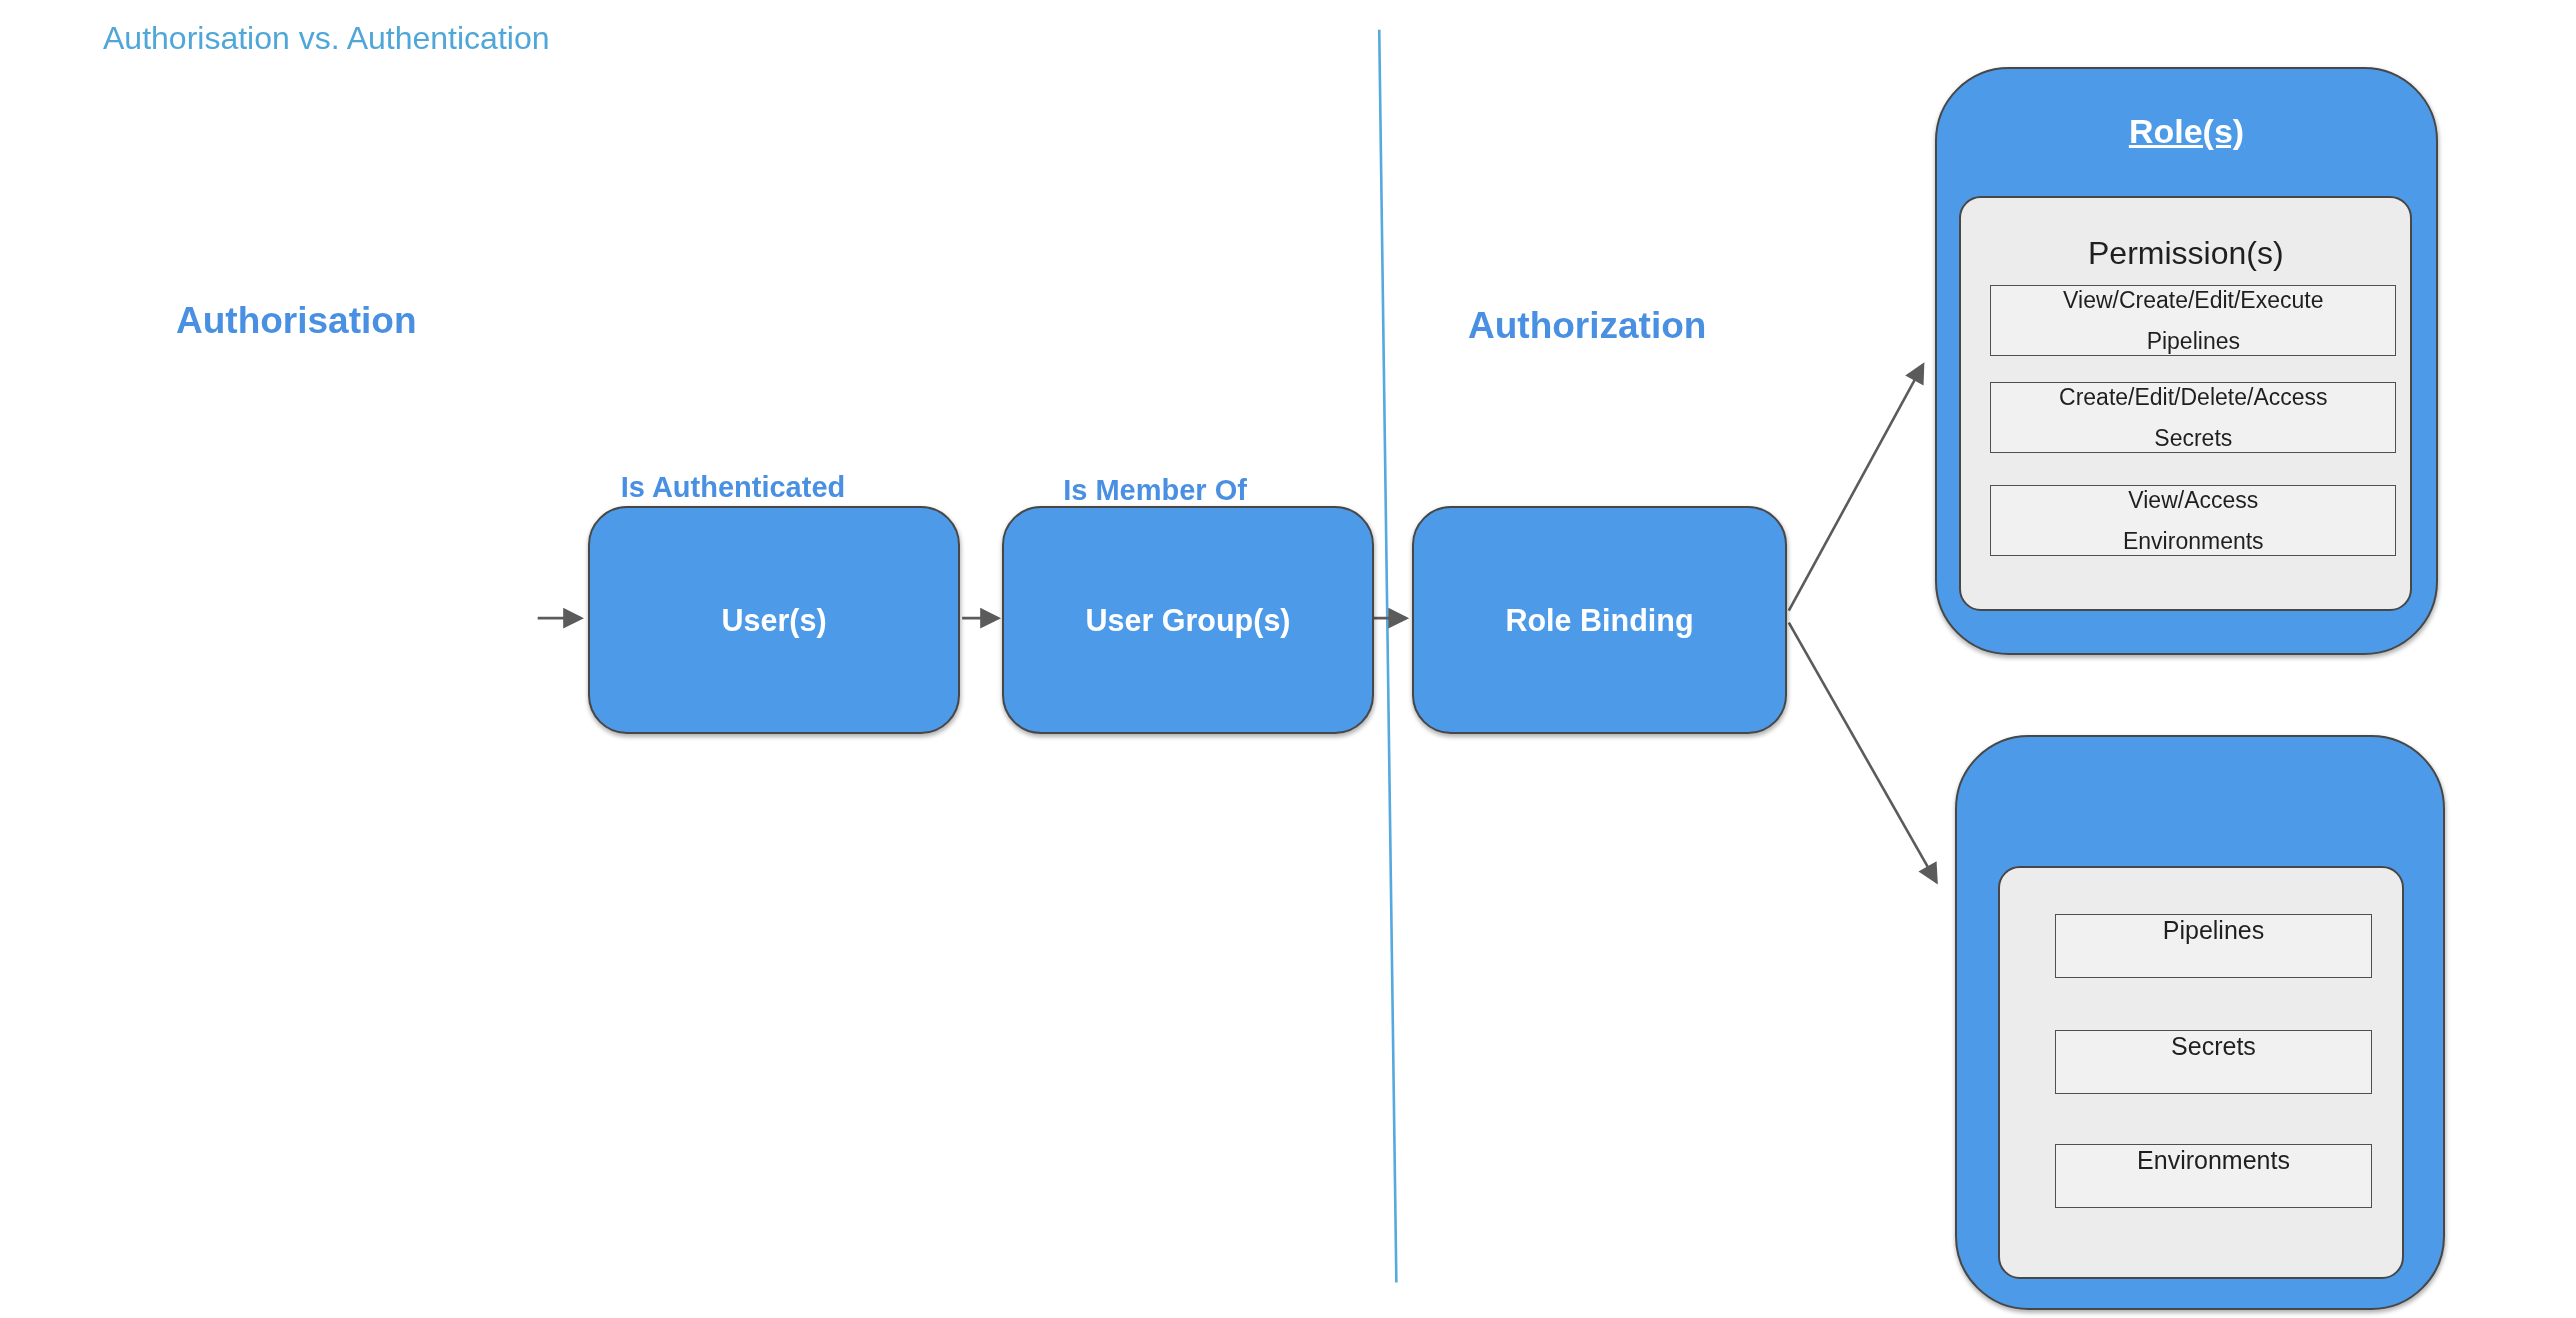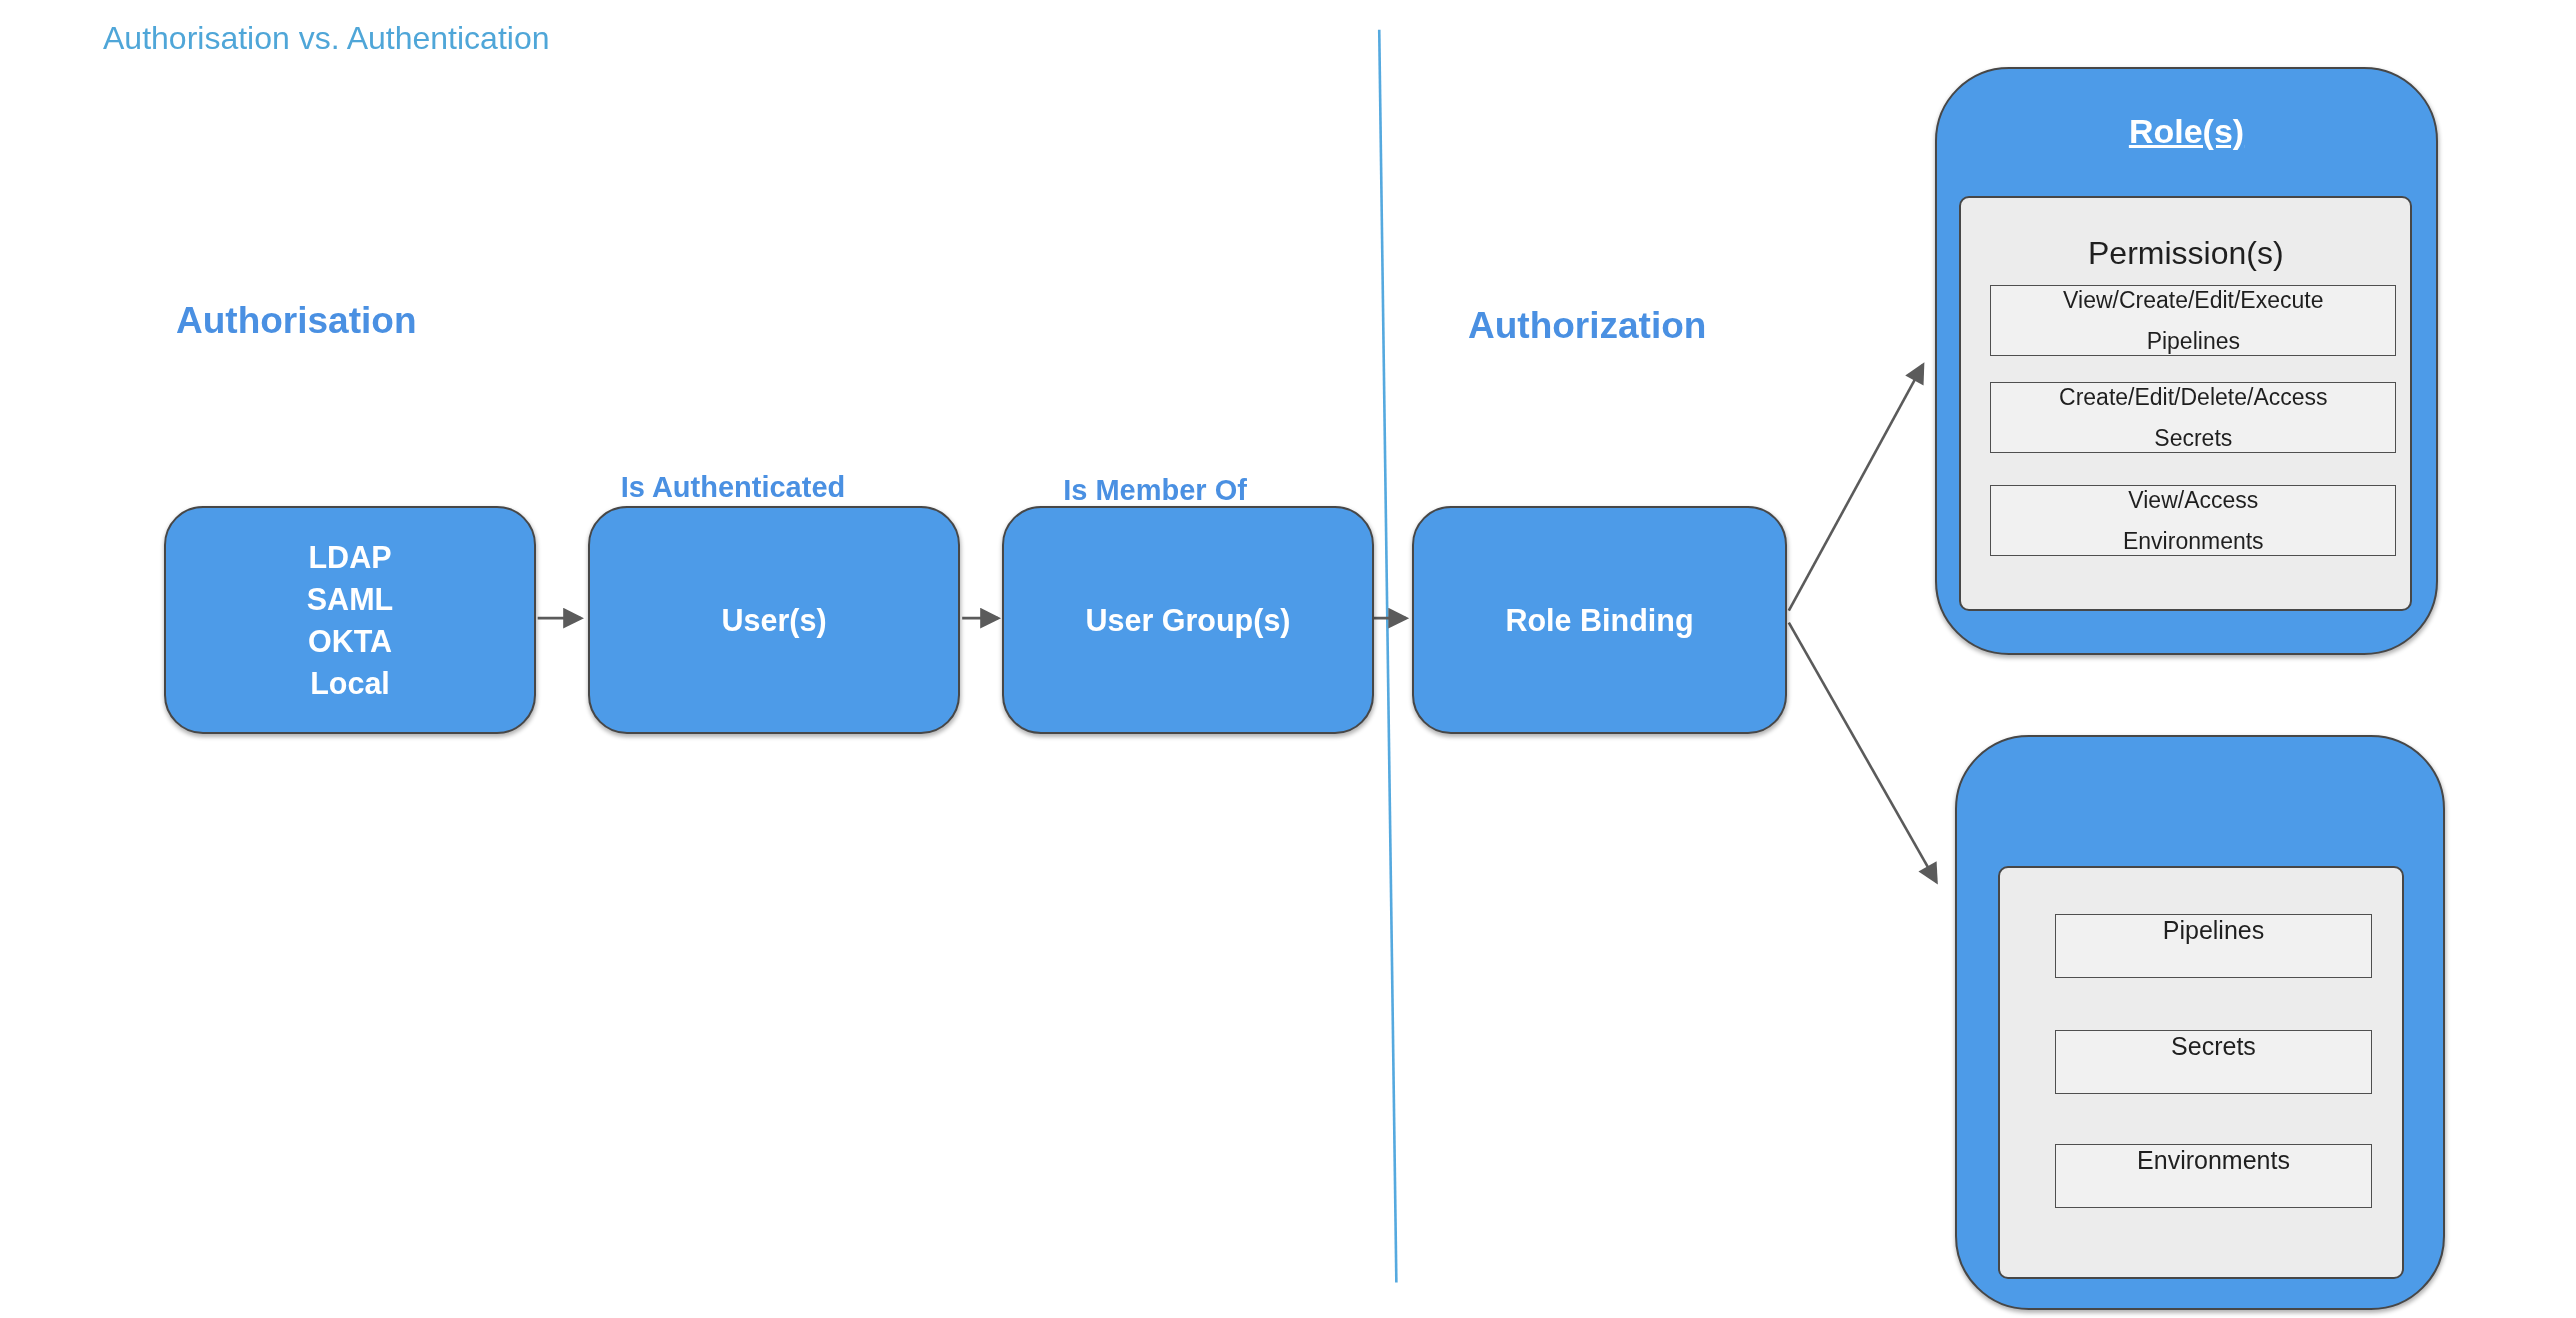--- a/index.html
+++ b/index.html
@@ -91,21 +91,21 @@
     text-decoration:underline;
   }
   #roles-box .container-title{top:43px}
   #resource-box .container-title{top:48px}
 
   
   .panel{
     position:absolute;box-sizing:border-box;
     background:var(--panel-gray);
     border:2.2px solid var(--border-dark);
-    border-radius:10px;
+    border-radius:22px;
     padding-left:17px;
   }
   #roles-panel{left:22.3px;top:127px;width:453px;height:415px}
   #resource-panel{left:41px;top:129px;width:406px;height:413px}
   .panel-title{
     position:absolute;left:0;right:0;top:37px;text-align:center;
     font-size:32px;line-height:37px;color:var(--text-black);
     white-space:nowrap;
   }
 
@@ -146,26 +146,20 @@
   </svg>
 
   <div class="abs" id="page-title">Authorisation vs. Authentication</div>
 
   <div class="abs section-heading" id="heading-authentication">Authorisation</div>
   <div class="abs section-heading" id="heading-authorization">Authorization</div>
 
   <div class="abs edge-label" id="label-is-authenticated">Is Authenticated</div>
   <div class="abs edge-label" id="label-is-member-of">Is Member Of</div>
 
-  <div class="node" id="node-idp">
-    <div class="idp-line">LDAP</div>
-    <div class="idp-line">SAML</div>
-    <div class="idp-line">OKTA</div>
-    <div class="idp-line">Local</div>
-  </div>
 
   <div class="node" id="node-user-groups">
     <div>User Group(s)</div>
   </div>
 
   <div class="node" id="node-users">
     <div>User(s)</div>
   </div>
 
   <div class="node" id="node-role-binding">

